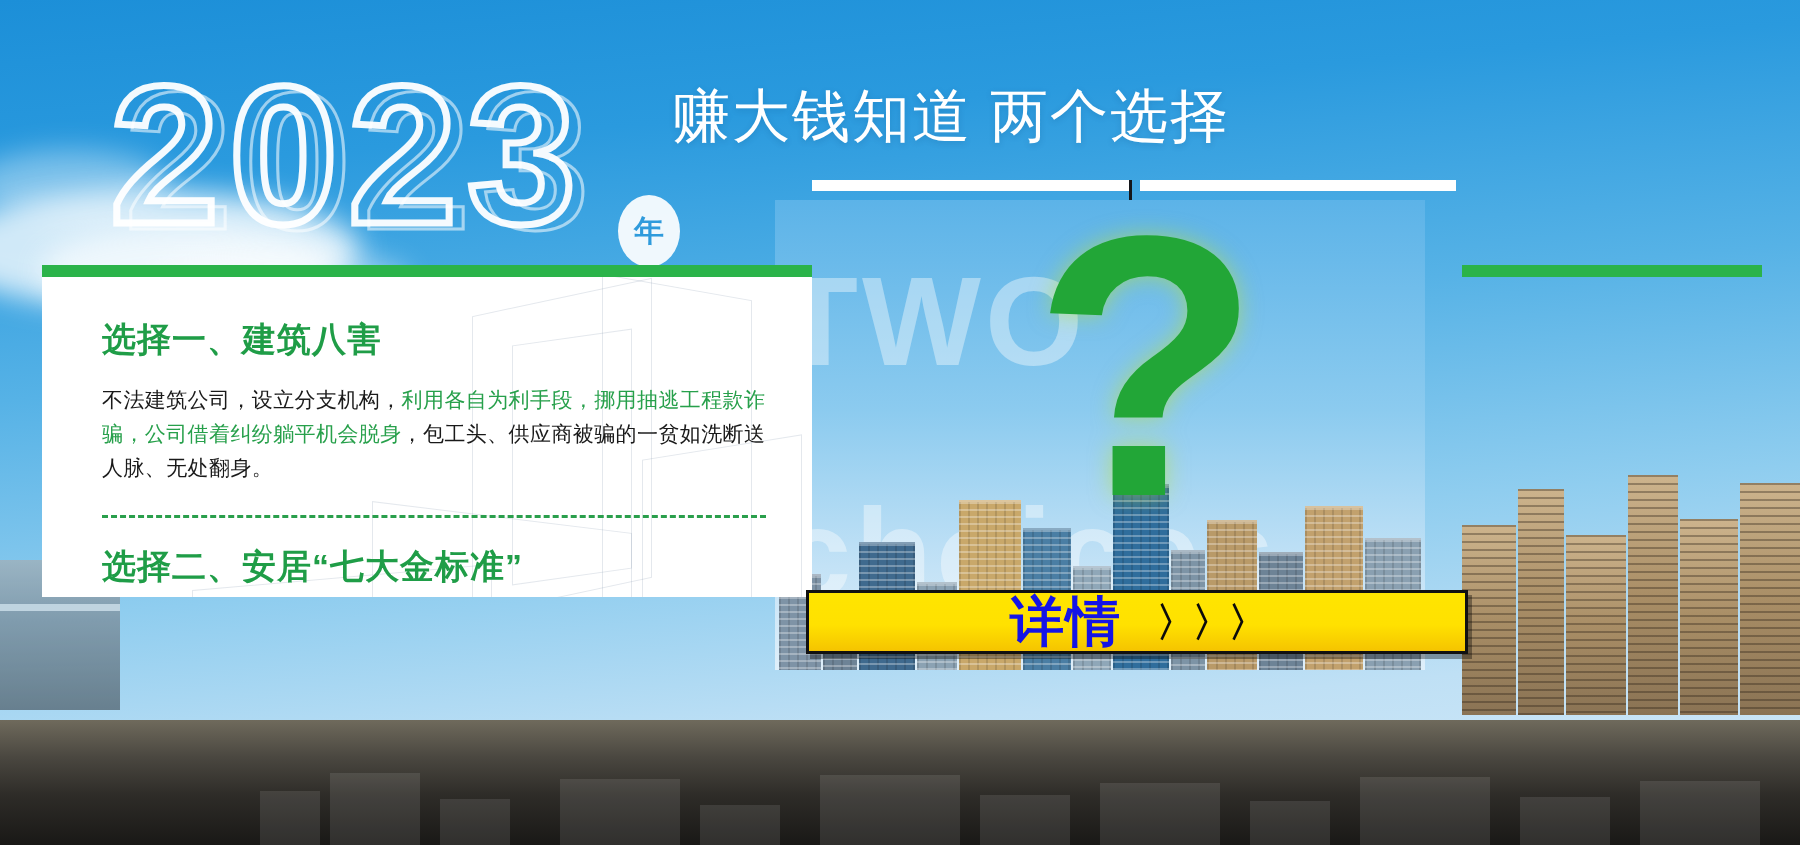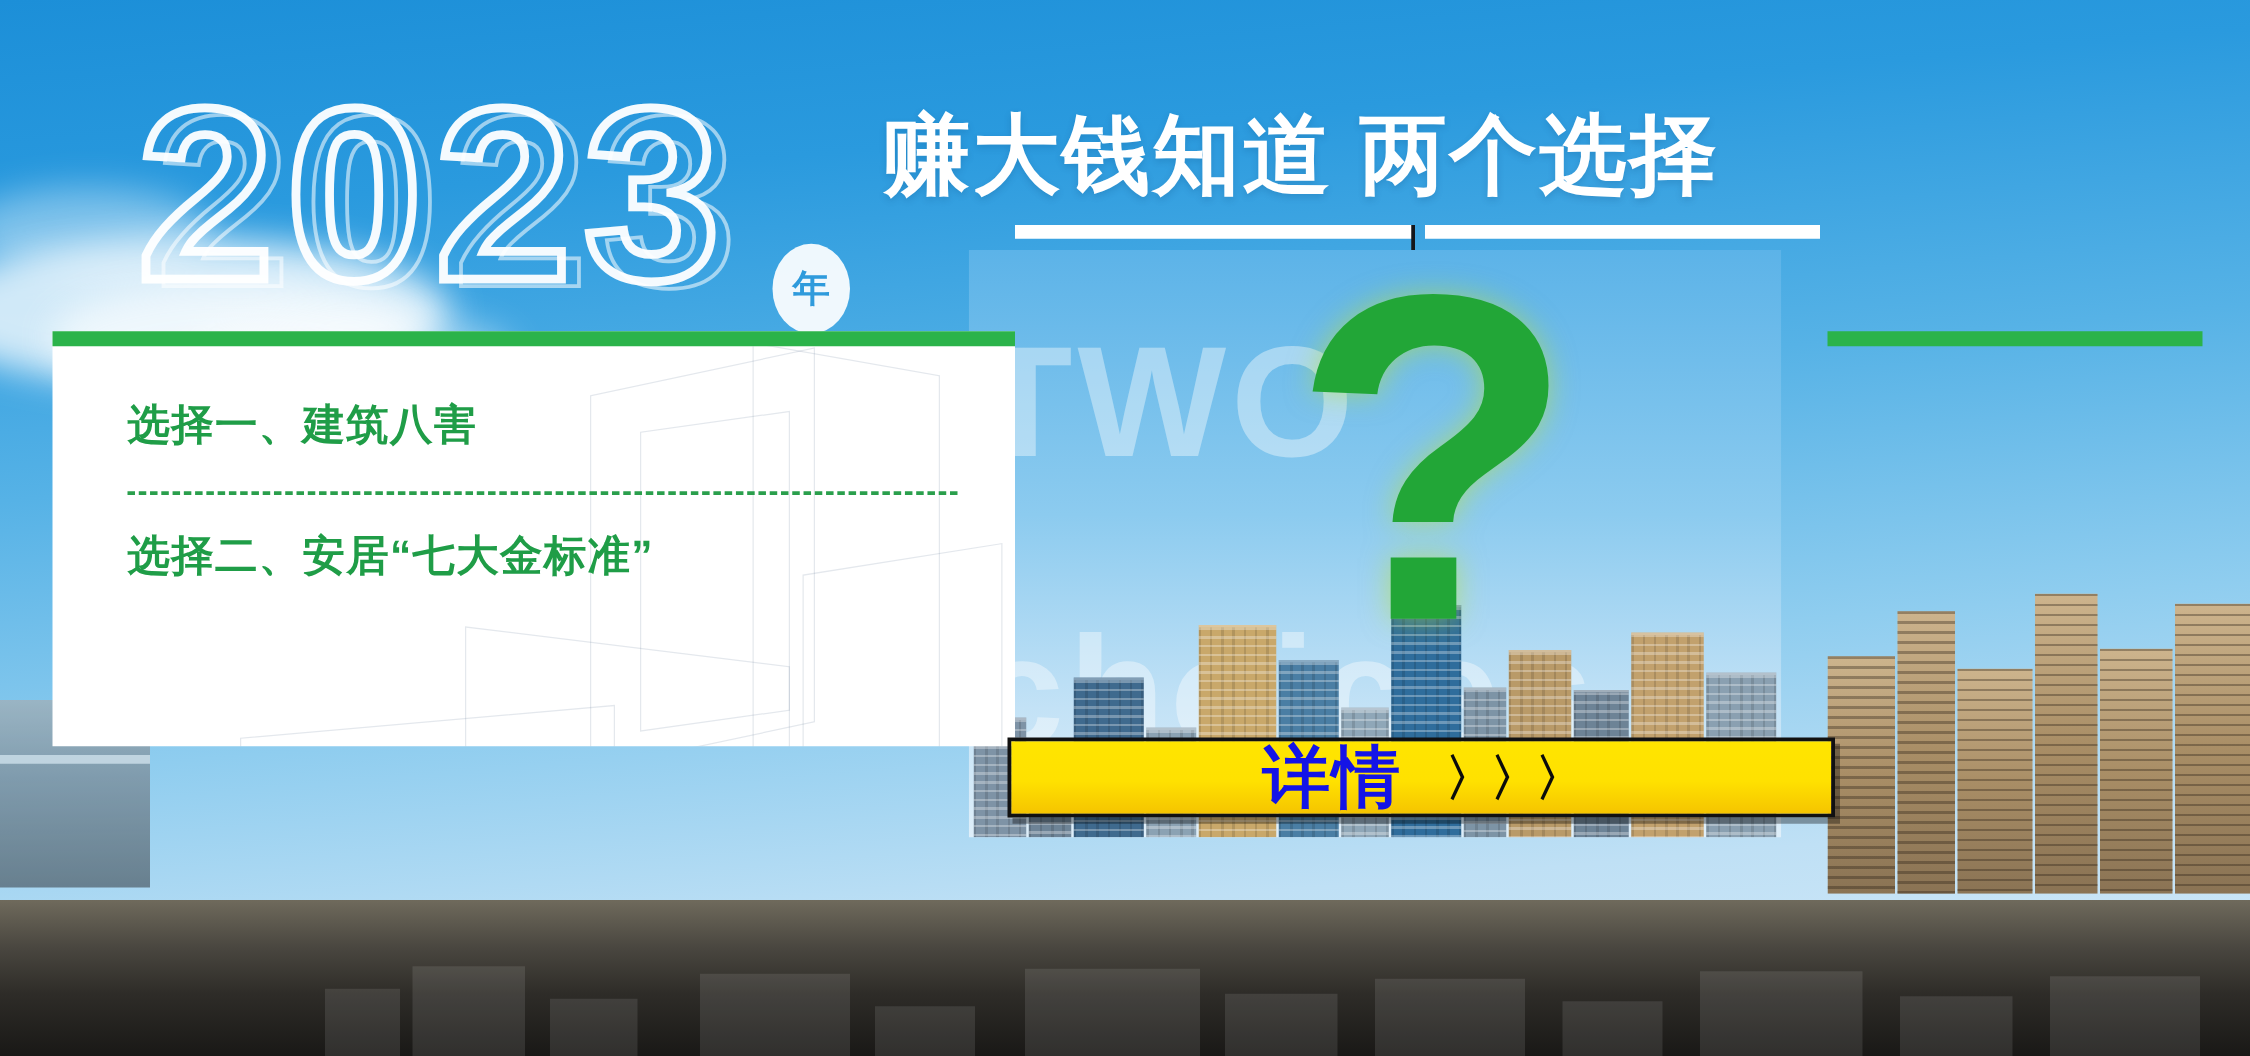--- a/index.html
+++ b/index.html
@@ -42,22 +42,22 @@
     line-height:1;white-space:nowrap;
   }
   .year-badge{
     position:absolute;left:618px;top:195px;width:62px;height:72px;border-radius:50%;
     background:rgba(255,255,255,.92);display:flex;align-items:center;justify-content:center;
     color:#2f9bdc;font-size:30px;font-weight:700;
   }
 
   
   .headline{
-    position:absolute;left:706px;top:78px;
-    font-size:70px;font-weight:700;color:#ffffff;letter-spacing:2px;
+    position:absolute;left:672px;top:78px;
+    font-size:58px;font-weight:400;color:#ffffff;letter-spacing:2px;
     white-space:nowrap;text-shadow:0 2px 6px rgba(0,60,110,.18);
   }
   .rule-left{position:absolute;left:812px;top:180px;width:318px;height:11px;background:#fff;}
   .rule-right{position:absolute;left:1140px;top:180px;width:316px;height:11px;background:#fff;}
   .rule-tick{position:absolute;left:1129px;top:180px;width:3px;height:330px;background:#14161a;}
 
   
   .photo-panel{position:absolute;left:775px;top:200px;width:650px;height:470px;overflow:hidden;}
   .photo-sky{position:absolute;inset:0;background:linear-gradient(180deg,#5cb3e8 0%,#8ccbef 45%,#c3e2f6 78%,#dfeffa 100%);}
   .twoword{
@@ -190,20 +190,21 @@
       <div class="wire" style="left:430px;top:20px;width:180px;height:300px;transform:skewY(-12deg);"></div>
       <div class="wire" style="left:470px;top:60px;width:120px;height:240px;transform:skewY(-8deg);"></div>
       <div class="wire" style="left:560px;top:10px;width:150px;height:330px;transform:skewY(10deg);"></div>
       <div class="wire" style="left:600px;top:170px;width:160px;height:240px;transform:skewY(-9deg);"></div>
       <div class="wire" style="left:330px;top:240px;width:260px;height:200px;transform:skewY(7deg);"></div>
       <div class="wire" style="left:150px;top:300px;width:300px;height:150px;transform:skewY(-5deg);"></div>
     </div>
 
     <div class="card-inner">
       <h2 class="sec-title">选择一、建筑八害</h2>
+      <p class="sec-body"><span>不法建筑公司，设立分支机构，</span><span class="hl">利用各自为利手段，挪用抽逃工程款诈骗，公司借着纠纷躺平机会脱身</span><span>，包工头、供应商被骗的一贫如洗断送人脉、无处翻身。</span></p>
 
       <div class="divider"></div>
 
       <h2 class="sec-title sec2">选择二、安居“七大金标准”</h2>
     </div>
   </div>
 
   <div class="cta">
     <span class="cta-sub">详情</span>
     <span class="cta-arrows">〉〉〉</span>

